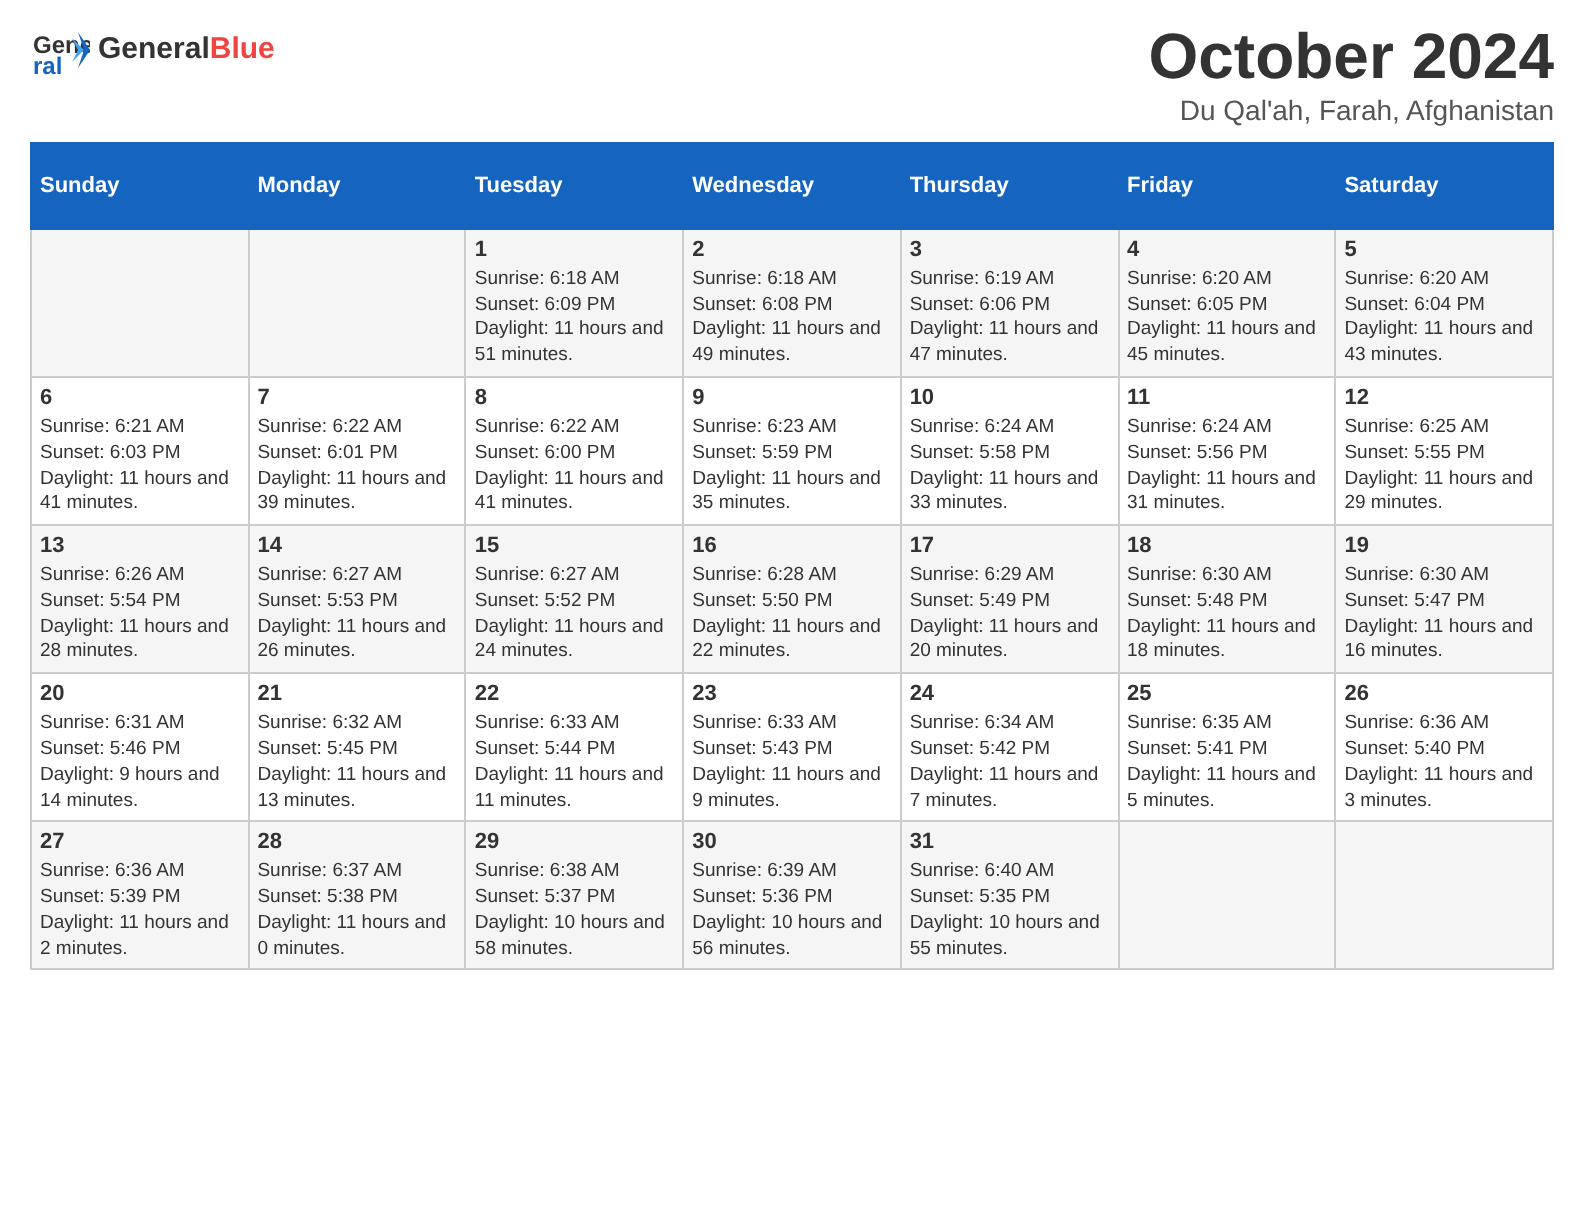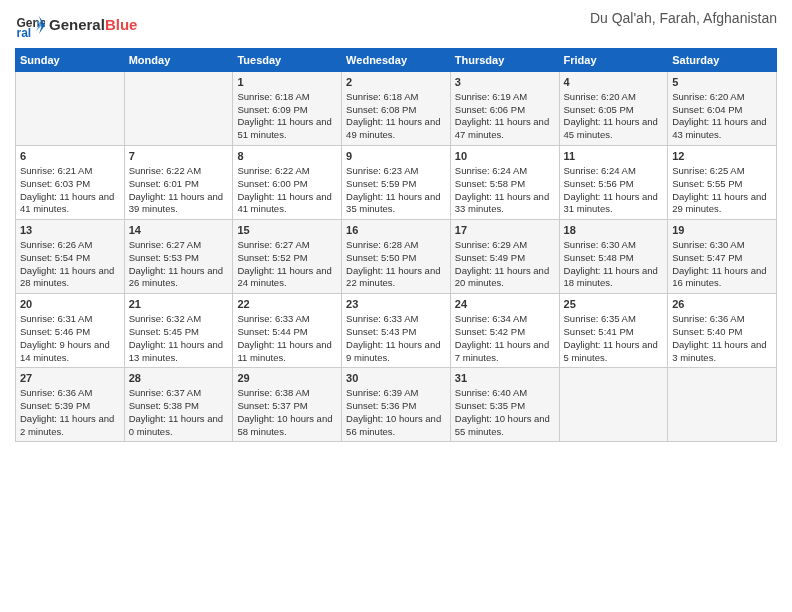--- a/index.html
+++ b/index.html
@@ -42,21 +42,21 @@
       color: #555;
     }
     table {
       width: 100%;
       border-collapse: collapse;
       font-size: 10px;
     }
     thead tr th {
       background-color: #1565C0;
       color: #fff;
-      padding: 5px 4px;
+      padding: 15px 4px;
       text-align: left;
       font-size: 11px;
       font-weight: bold;
       border: 1px solid #1565C0;
     }
     tbody tr td {
       border: 1px solid #ccc;
       vertical-align: top;
       padding: 3px 4px;
       width: calc(100% / 7);
@@ -92,20 +92,21 @@
         <polygon points="32,8 40,20 32,32 36,20" fill="#1565C0"></polygon>
         <polygon points="28,12 36,20 28,28 32,20" fill="#42A5F5"></polygon>
       </svg>
       <div>
         <div style="font-size:15px; font-weight:bold; color:#333; line-height:1.1;">
           <span>General</span><span style="color:#ef4444">Blue</span>
         </div>
       </div>
     </div>
     <div class="title-block">
+      <div class="month-title">October 2024</div>
       <div class="location">Du Qal'ah, Farah, Afghanistan</div>
     </div>
   </div>
 
   <table>
     <thead>
       <tr>
       <th>Sunday</th>
           <th>Monday</th>
           <th>Tuesday</th>

